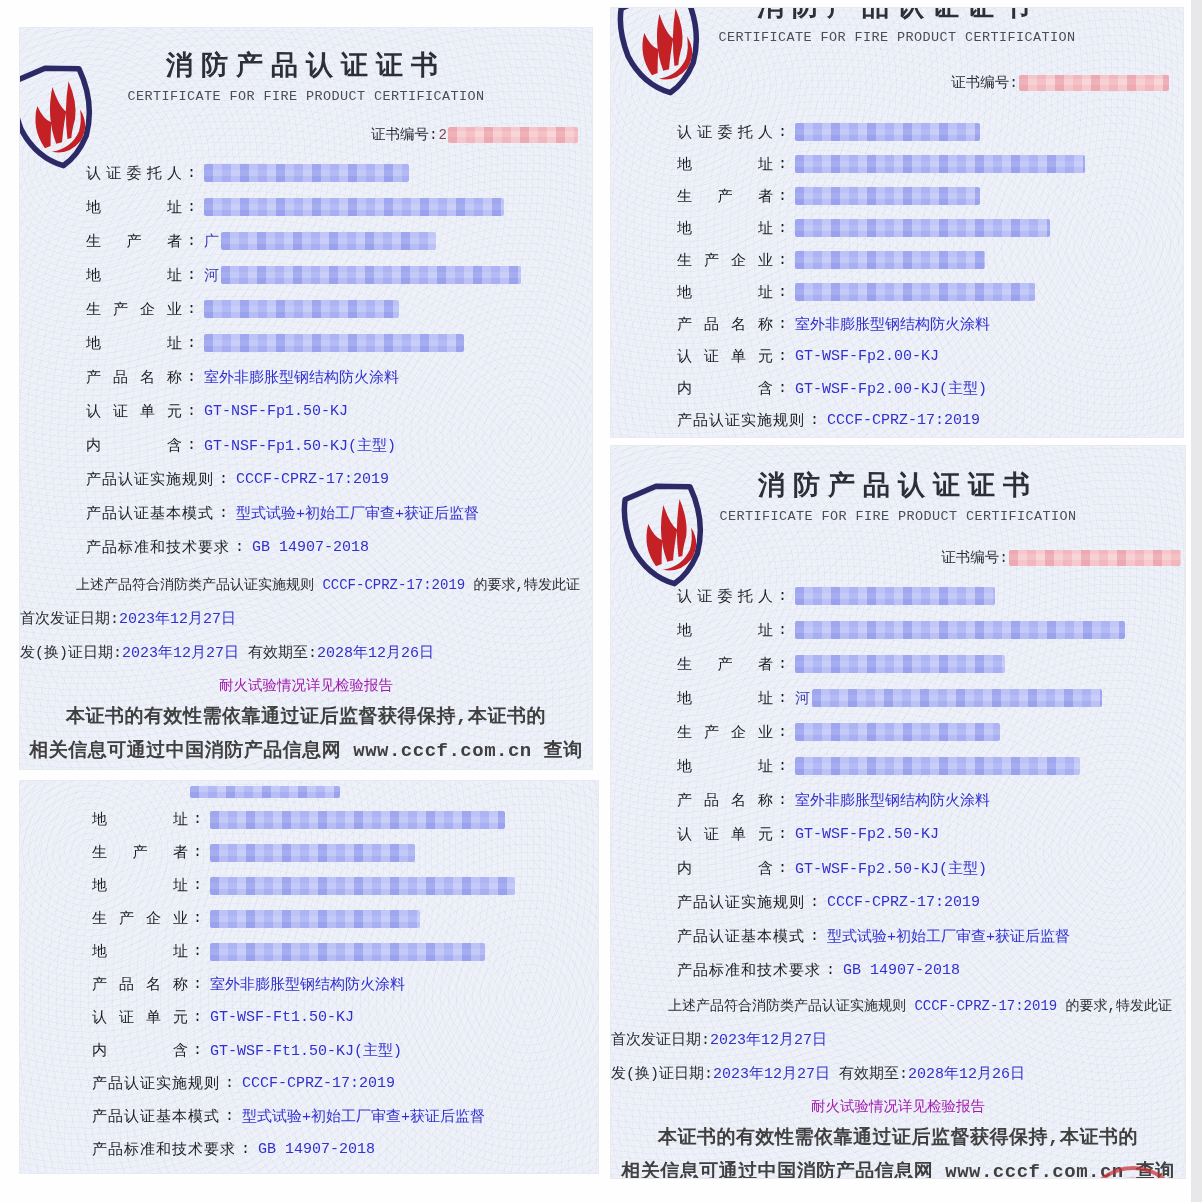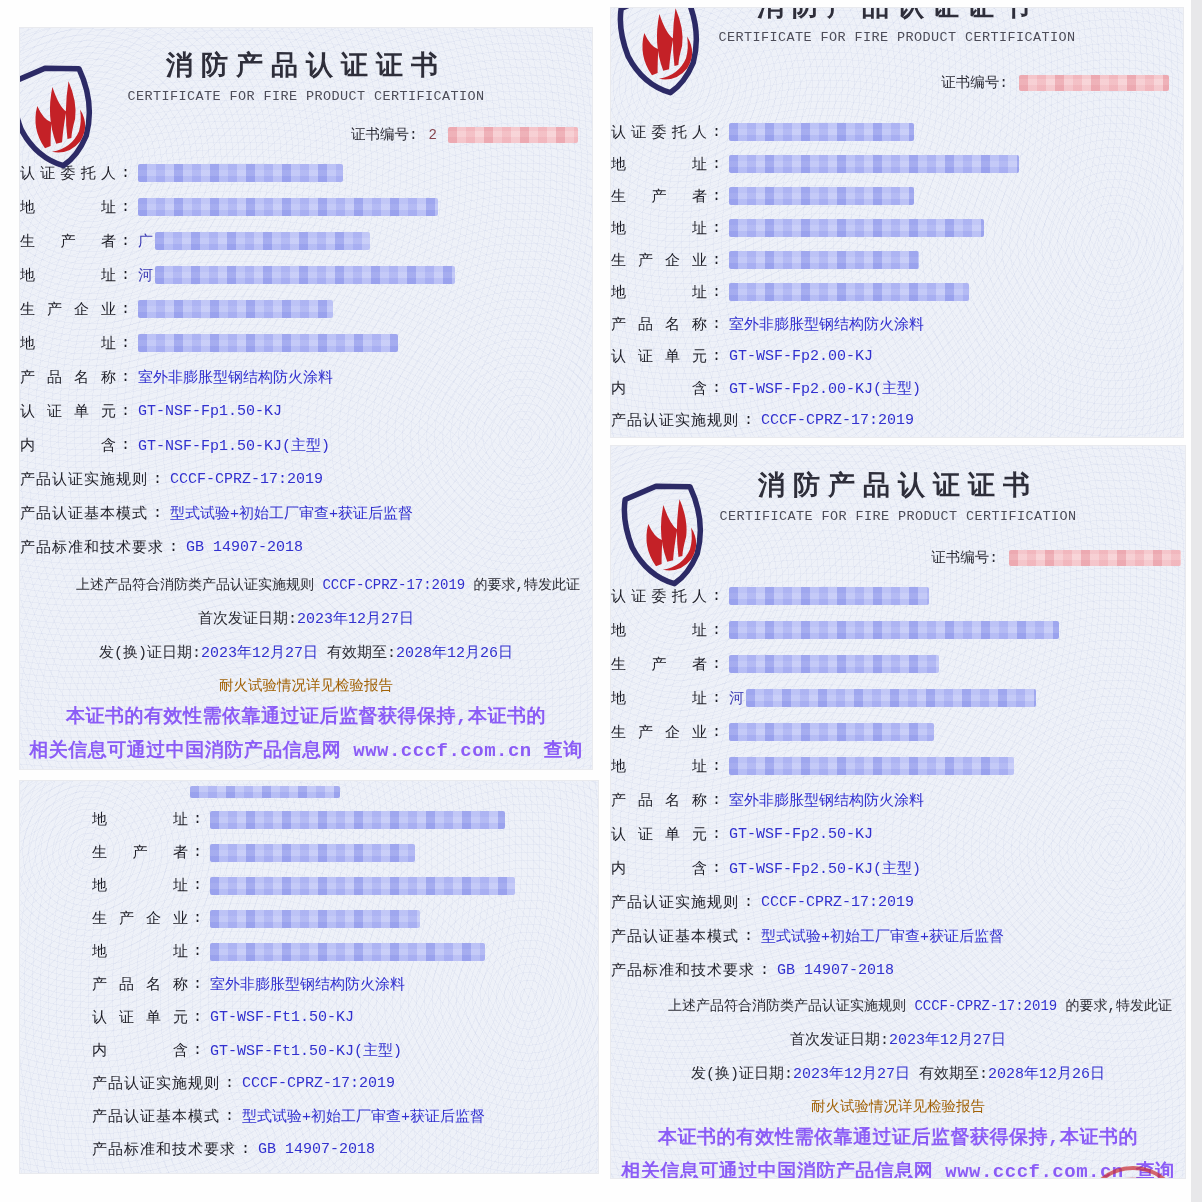--- a/index.html
+++ b/index.html
@@ -26,56 +26,56 @@
   .c-br{left:611px;top:446px;width:574px;height:732px;}
   .inner{position:relative;z-index:1;height:100%;}
   .logo{position:absolute;z-index:2;}
   .logo-tl{left:-16px;top:8px;}
   .logo-tr{left:0;top:-6px;}
   .logo-br{left:4px;top:6px;}
   .title{margin-top:24px;text-align:center;font-size:27px;font-weight:700;letter-spacing:8px;color:#2e2e3a;line-height:1.15;}
   .c-tr .title{margin-top:-15px;}
   .c-br .title{margin-top:26px;}
   .subtitle{margin-top:6px;text-align:center;font-size:13.5px;letter-spacing:.4px;color:#4c4c58;}
-  .certno{margin-top:21px;display:flex;justify-content:flex-end;align-items:center;gap:11px;padding-right:14px;font-size:14.5px;color:#2c2c36;}
+  .certno{margin-top:21px;display:flex;justify-content:flex-end;align-items:center;gap:1px;padding-right:14px;font-size:14.5px;color:#2c2c36;}
   .c-tr .certno{margin-top:28px;}
   .c-br .certno{margin-top:24px;padding-right:4px;}
   .cn-pre{color:#84444e;font-size:14px;}
   .blob{
     display:inline-block;height:18px;border-radius:2px;vertical-align:middle;
     background-color:#c6cbf5;
     background-image:
       repeating-linear-gradient(90deg, rgba(118,128,230,.42) 0 9px, rgba(188,195,249,.32) 9px 18px, rgba(148,156,240,.38) 18px 27px, rgba(205,210,252,.3) 27px 36px),
       repeating-linear-gradient(0deg, rgba(138,148,238,.3) 0 6px, rgba(206,211,252,.26) 6px 12px, rgba(168,176,244,.3) 12px 18px);
   }
   .blob.pink{
     background-color:#f4cdd1;
     background-image:
       repeating-linear-gradient(90deg, rgba(232,148,158,.5) 0 9px, rgba(249,208,213,.4) 9px 18px, rgba(241,174,182,.45) 18px 27px, rgba(252,222,225,.35) 27px 36px),
       repeating-linear-gradient(0deg, rgba(236,158,168,.3) 0 6px, rgba(251,217,220,.26) 6px 12px);
   }
   .topblob{margin-top:2px;}
   .rows{margin-top:12px;}
   .c-tr .rows{margin-top:24px;}
   .c-bl .rows{margin-top:2px;}
-  .frow{display:flex;align-items:center;height:34px;font-size:15px;color:#20202a;}
+  .frow{display:flex;align-items:center;height:34px;padding-left:66px;font-size:15px;color:#20202a;}
   .c-tr .frow{height:32px;}
   .c-bl .frow{height:33px;padding-left:72px;}
   .lbl{display:inline-block;width:96px;flex:none;text-align:justify;text-align-last:justify;-moz-text-align-last:justify;text-justify:inter-character;color:#1d1d26;}
   .lbl.long{width:auto;text-align-last:auto;letter-spacing:1px;}
   .cln{margin:0 8px 0 5px;color:#1d1d26;}
   .val{font-size:15px;}
   .blue{color:#3130cf;}
   .pre{color:#3c3cb4;margin-right:2px;}
   .stmt{text-align:center;font-size:14px;color:#2b2b33;margin-top:12px;white-space:nowrap;padding-left:44px;}
   .c-bl .stmt{margin-top:6px;font-size:13.5px;}
   .c-br .stmt{margin-top:10px;}
-  .dline{text-align:center;font-size:15px;color:#2b2b33;margin-top:15px;}
-  .note{text-align:center;font-size:14.5px;color:#a16207;margin-top:14px;}
-  .foot{text-align:center;font-size:19px;font-weight:600;color:#8b5cf6;margin-top:8px;letter-spacing:.5px;}
+  .dline{font-size:15px;color:#2b2b33;margin-top:15px;}
+  .note{text-align:center;font-size:14.5px;color:#a21caf;margin-top:14px;}
+  .foot{text-align:center;font-size:19px;font-weight:600;color:#404040;margin-top:8px;letter-spacing:.5px;}
   .foot + .foot{margin-top:8px;}
   .seal{position:absolute;width:92px;height:92px;border:4px solid rgba(201,48,56,.72);border-radius:50%;z-index:2;}
   .seal::after{content:"";position:absolute;inset:7px;border-radius:50%;border:1.5px solid rgba(201,48,56,.25);}
   .seal-br{right:2px;bottom:-62px;}
 </style>
 </head>
 <body>
 
 <div class="edge-right"></div>
 <div class="cert c-tl">

